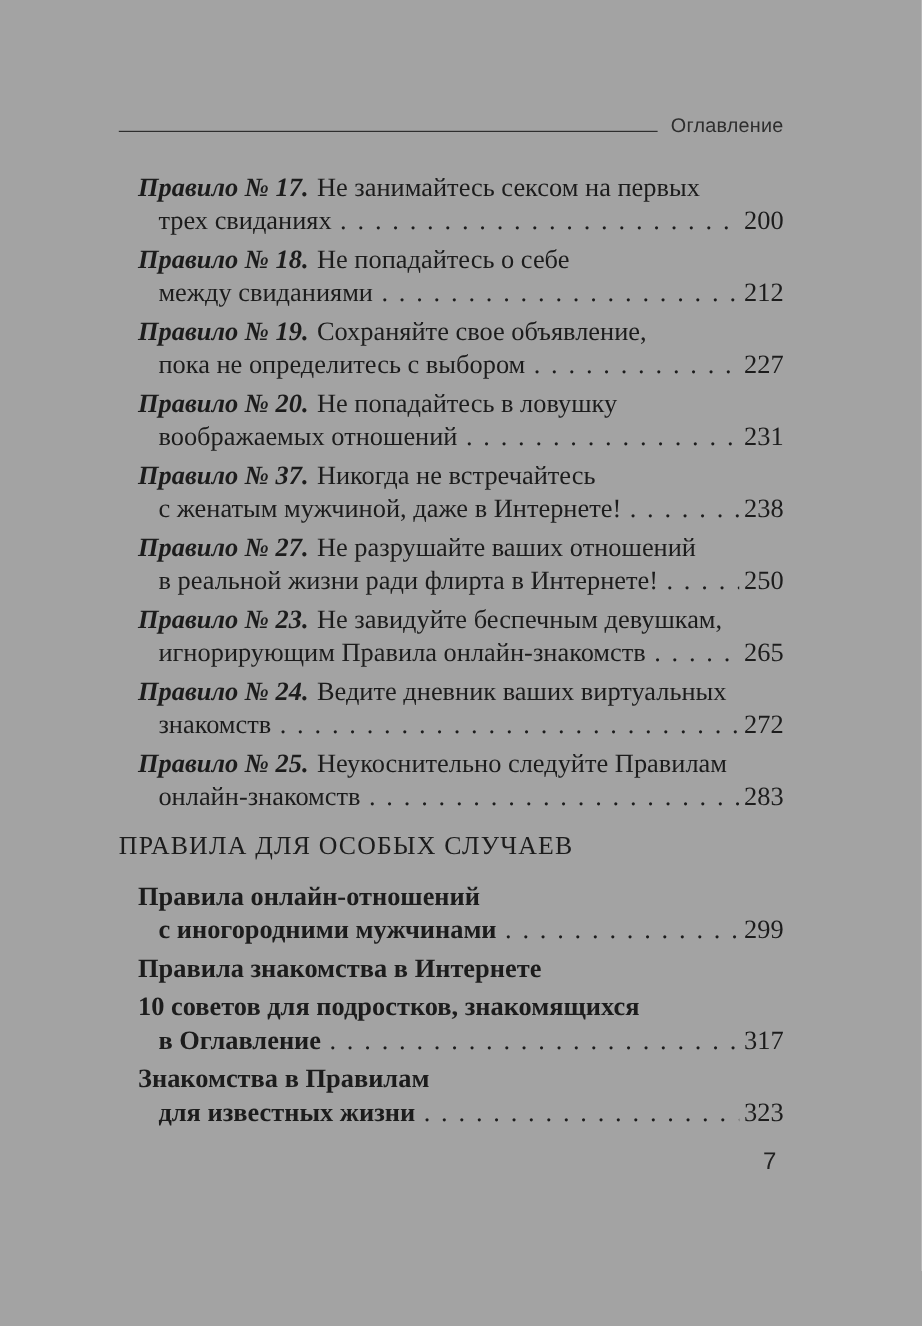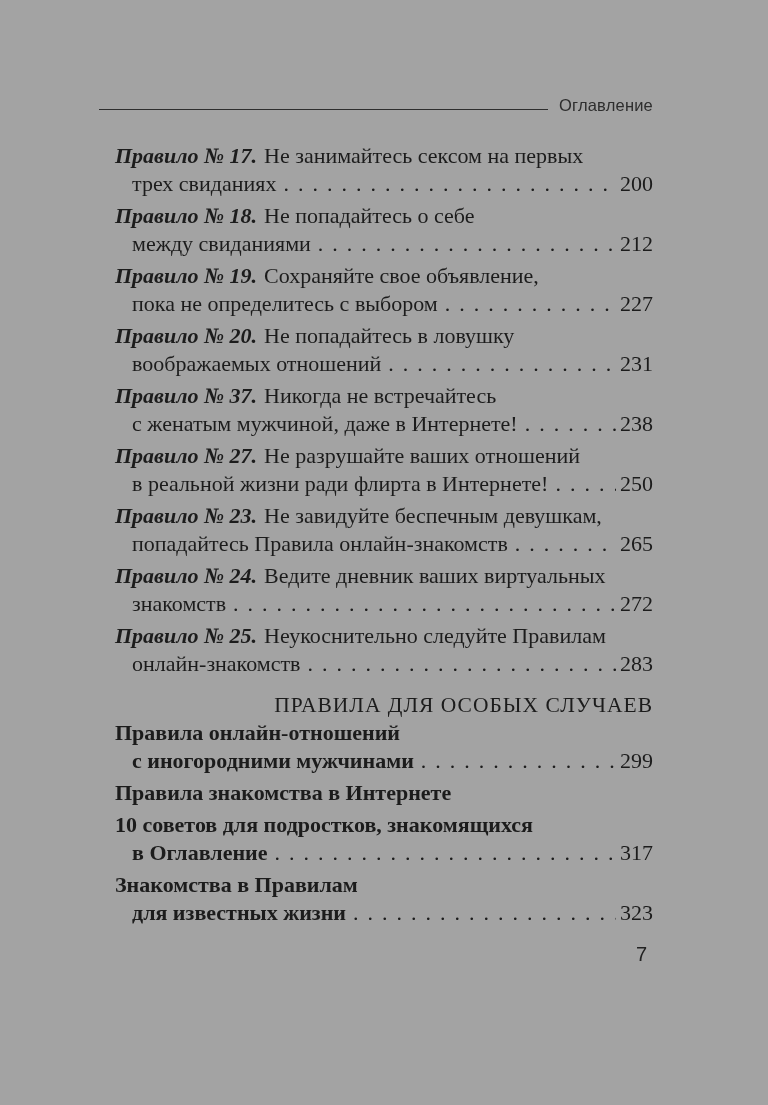--- a/index.html
+++ b/index.html
@@ -32,24 +32,24 @@
   .leader { flex:1; overflow:hidden; white-space:nowrap; margin-left:7px; margin-right:4px; }
   .leader::after {
     content:"..........................................................";
     letter-spacing:9px;
     font-weight:normal;
     color:#1c1c1c;
   }
   .pg { white-space:nowrap; font-weight:normal; }
 
   .section-title {
-    text-align:right;
+    text-align:left;
     font-size:21.5px; line-height:28px;
     letter-spacing:1px;
-    margin-top:13px; 
+    margin-top:13px; margin-bottom:14px;
     font-weight:normal;
     color:#1c1c1c;
   }
 
   .folio {
     text-align:right;
     font-family:"Liberation Sans", sans-serif;
     font-size:20px;
     color:#222;
     margin-top:16px;
@@ -117,21 +117,21 @@
       <div class="l2">
           <span class="cont">в реальной жизни ради флирта в Интернете!</span>
           <span class="leader"></span>
           <span class="pg">250</span>
         </div>
     </div>
 
     <div class="toc-entry">
       <div class="l1"><span class="rule-label">Правило № 23.</span><span>Не завидуйте беспечным девушкам,</span></div>
       <div class="l2">
-          <span class="cont">попадайтесь Правила онлайн-знакомств</span>
+          <span class="cont">игнорирующим Правила онлайн-знакомств</span>
           <span class="leader"></span>
           <span class="pg">265</span>
         </div>
     </div>
 
     <div class="toc-entry">
       <div class="l1"><span class="rule-label">Правило № 24.</span><span>Ведите дневник ваших виртуальных</span></div>
       <div class="l2">
           <span class="cont">знакомств</span>
           <span class="leader"></span>

